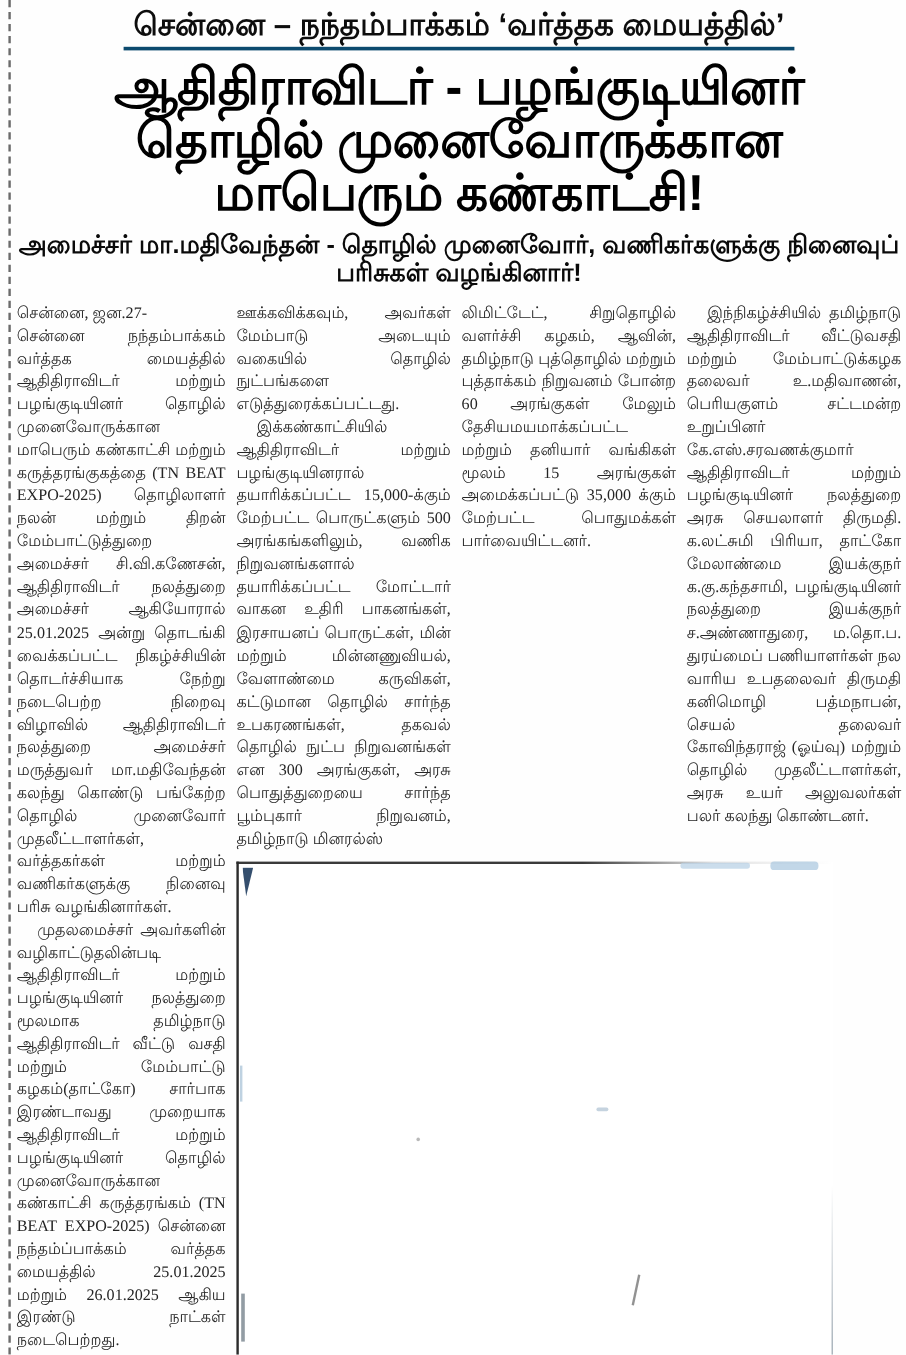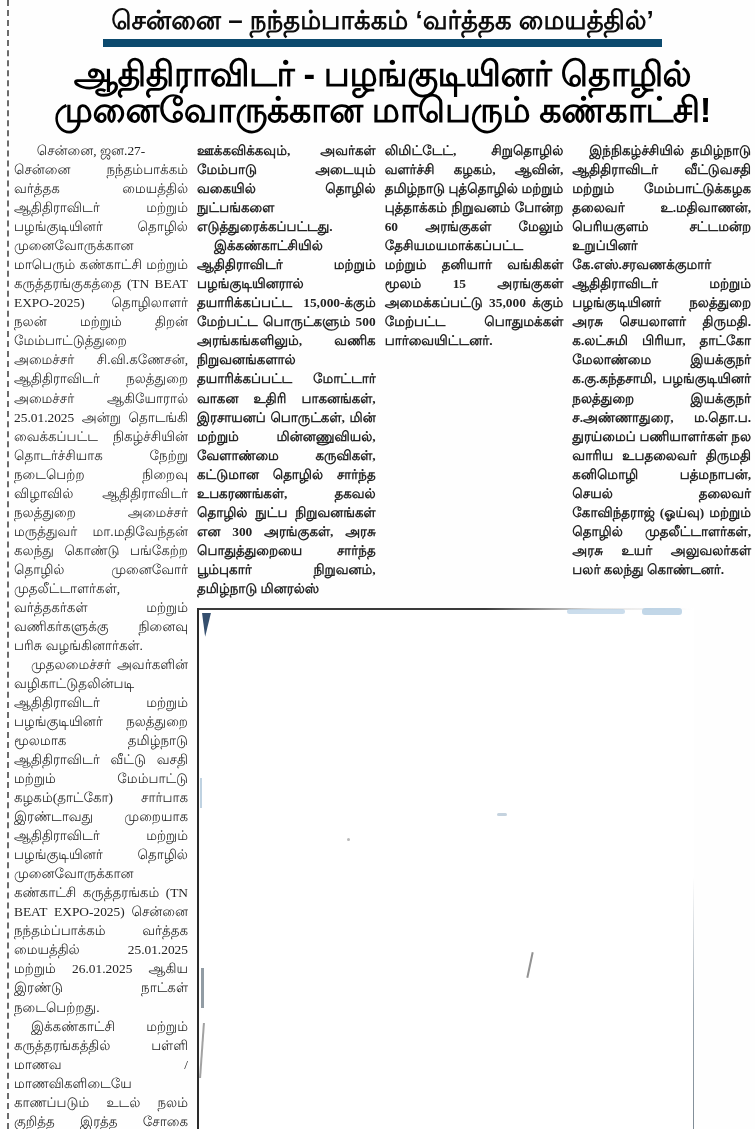--- a/index.html
+++ b/index.html
@@ -24,28 +24,28 @@
     left: 14px; top: 0; right: 4px; bottom: 0;
   }
   
   .header { text-align: center; padding-top: 6px; }
   .kicker {
     display: inline-block;
     font-family: "Liberation Sans", sans-serif;
     font-size: 26px;
     font-weight: 700;
     color: #0d0d0d;
-    border-bottom: 8px solid #0c4a6e;
+    border-bottom: 3px solid #0c4a6e;
     padding: 0 8px 4px 8px;
     line-height: 1.1;
   }
   .headline {
     margin-top: 9px;
     font-family: "Liberation Sans", sans-serif;
-    font-size: 35px;
+    font-size: 42px;
     font-weight: 900;
     letter-spacing: -0.5px;
     color: #000;
     line-height: 1.05;
   }
   .subheadline {
     margin-top: 10px;
     font-family: "Liberation Sans", sans-serif;
     font-size: 21px;
     font-weight: 700;
@@ -60,26 +60,26 @@
     align-items: flex-start;
   }
   .col {
     font-size: 13.4px;
     line-height: 1.42;
     text-align: justify;
     color: #242424;
   }
   .col-1 { width: 174px; flex: 0 0 auto; }
   .right-region { flex: 1 1 auto; display: flex; flex-direction: column; min-width: 0; }
-  .col-row { display: flex; gap: 9px; font-weight: bold; }
+  .col-row { display: flex; gap: 9px; }
   .col-row .col { flex: 1 1 0; min-width: 0; }
   .col p { margin: 0; }
   .col p.indent { text-indent: 17px; }
   .dateline {
-    text-align: center;
+    text-align: left;
     padding-right: 20px;
     font-weight: 400;
   }
   
   .photo-wrap { position: relative; margin-top: 10px; height: 598px; width: 497px; }
   .photo {
     position: absolute; inset: 0;
     background: #ffffff;
   }
   .pb-top {
@@ -115,20 +115,21 @@
 
 <div class="page">
 
   <div class="edge-rule"></div>
 
   <div class="content">
 
     <div class="header">
       <div class="kicker">சென்னை – நந்தம்பாக்கம் ‘வர்த்தக மையத்தில்’</div>
       <div class="headline">ஆதிதிராவிடர் - பழங்குடியினர் தொழில் முனைவோருக்கான மாபெரும் கண்காட்சி!</div>
+      <div class="subheadline">அமைச்சர் மா.மதிவேந்தன் - தொழில் முனைவோர், வணிகர்களுக்கு நினைவுப் பரிசுகள் வழங்கினார்!</div>
     </div>
 
     <div class="body-area">
 
       <div class="col col-1">
         <p class="dateline">சென்னை, ஜன.27-</p>
         <p>சென்னை நந்தம்பாக்கம் வர்த்தக மையத்தில் ஆதிதிராவிடர் மற்றும் பழங்குடியினர் தொழில் முனைவோருக்கான மாபெரும் கண்காட்சி மற்றும் கருத்தரங்குகத்தை (TN BEAT EXPO-2025) தொழிலாளர் நலன் மற்றும் திறன் மேம்பாட்டுத்துறை அமைச்சர் சி.வி.கணேசன், ஆதிதிராவிடர் நலத்துறை அமைச்சர் ஆகியோரால் 25.01.2025 அன்று தொடங்கி வைக்கப்பட்ட நிகழ்ச்சியின் தொடர்ச்சியாக நேற்று நடைபெற்ற நிறைவு விழாவில் ஆதிதிராவிடர் நலத்துறை அமைச்சர் மருத்துவர் மா.மதிவேந்தன் கலந்து கொண்டு பங்கேற்ற தொழில் முனைவோர் முதலீட்டாளர்கள், வர்த்தகர்கள் மற்றும் வணிகர்களுக்கு நினைவு பரிசு வழங்கினார்கள்.</p>
         <p class="indent">முதலமைச்சர் அவர்களின் வழிகாட்டுதலின்படி ஆதிதிராவிடர் மற்றும் பழங்குடியினர் நலத்துறை மூலமாக தமிழ்நாடு ஆதிதிராவிடர் வீட்டு வசதி மற்றும் மேம்பாட்டு கழகம்(தாட்கோ) சார்பாக இரண்டாவது முறையாக ஆதிதிராவிடர் மற்றும் பழங்குடியினர் தொழில் முனைவோருக்கான கண்காட்சி கருத்தரங்கம் (TN BEAT EXPO-2025) சென்னை நந்தம்ப்பாக்கம் வர்த்தக மையத்தில் 25.01.2025 மற்றும் 26.01.2025 ஆகிய இரண்டு நாட்கள் நடைபெற்றது.</p>
         <p class="indent">இக்கண்காட்சி மற்றும் கருத்தரங்கத்தில் பள்ளி மாணவ / மாணவிகளிடையே காணப்படும் உடல் நலம் குறித்த இரத்த சோகை நோயை கண்டுபிடிக்கும் புதிய தொழில்நுட்ப நலன் அட்டை, லாரி ஓட்டுநரின் வழித்தடங்களில் ஏற்படும் பிரச்சனைகள், கட்டணங்கள் தொடர்பான ஆலோசனைகளை தெரிந்து கொள்ளக்கூடிய தொழில் நுட்பம், AI செயற்கை நுண்ணறிவு ஏற்படுத்தக்கூடிய பிரச்சனைகளை அலசி ஆராயும் தொழில நுட்பம் மற்றும் வேர்வை உணவு பொருட்களான கேரட், நெல்லிக்காய், இட்லிபொடி மற்றும் சத்துபாணம் பொருட்கள் போன்ற தொழில் நுட்ப செயலிகள் அறிமுகம் செய்யப்பட்டது. புதிய தொழில் முனைவோர்களை</p>
       </div>

